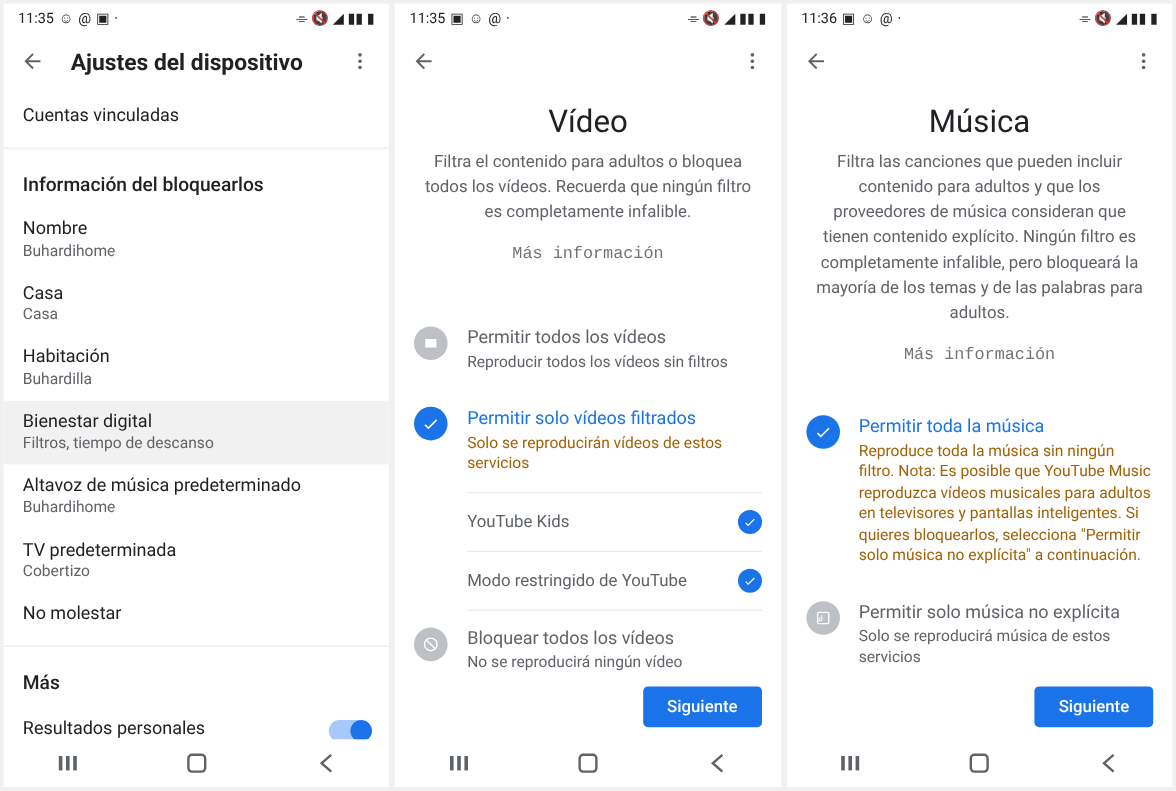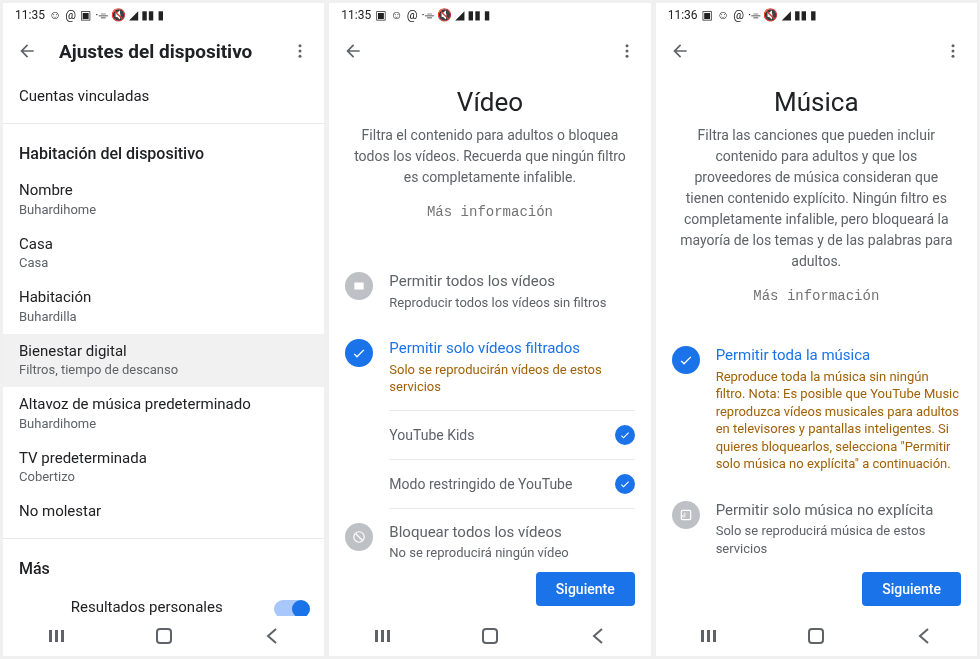--- a/index.html
+++ b/index.html
@@ -1,36 +1,36 @@
 <!DOCTYPE html>
 <html><head>
 <meta charset="utf-8">
 <style>
 * { margin: 0; padding: 0; box-sizing: border-box; font-family: -apple-system, Roboto, "Segoe UI", sans-serif; }
 body { background: #f0f0f0; display: flex; gap: 5px; padding: 3px; }
 .screen { width: 326px; height: 653px; background: #fff; display: flex; flex-direction: column; position: relative; overflow: hidden; }
-.status-bar { height: 24px; display: flex; align-items: center; padding: 0 12px; font-size: 12px; color: #222; }
+.status-bar { height: 24px; display: flex; align-items: center; justify-content: space-between; padding: 0 12px; font-size: 12px; color: #222; }
 .status-left { display: flex; align-items: center; gap: 4px; }
 .status-right { display: flex; align-items: center; gap: 3px; }
 .status-icon { font-size: 12px; }
 .app-bar { height: 48px; display: flex; align-items: center; padding: 0 12px; }
 .back-arrow { width: 24px; height: 24px; display: flex; align-items: center; justify-content: center; }
 .app-title { font-size: 19px; font-weight: 700; margin-left: 20px; flex: 1; color: #202124; }
 .menu-dots { width: 24px; height: 24px; display: flex; align-items: center; justify-content: center; }
 .content { flex: 1; overflow: hidden; }
 .section-item { padding: 12px 16px; }
 .section-label { font-size: 15px; color: #202124; }
 .section-header { padding: 14px 16px 10px; font-size: 16px; font-weight: 500; color: #202124; }
 .list-item { padding: 8px 16px 10px; }
 .list-item.highlighted { background: #f1f1f1; }
 .item-title { font-size: 15px; color: #202124; line-height: 1.3; }
 .item-sub { font-size: 13px; color: #5f6368; margin-top: 1px; }
 .divider { height: 1px; background: #e8eaed; margin: 6px 0; }
 .toggle-row { display: flex; align-items: flex-start; padding: 10px 16px; }
-.toggle-text { flex: 1; text-align: center; }
+.toggle-text { flex: 1; }
 .toggle-title { font-size: 15px; color: #202124; }
 .switch { width: 34px; height: 18px; background: #a8c7fa; border-radius: 10px; position: relative; margin-top: 2px; }
 .switch::after { content: ''; position: absolute; width: 18px; height: 18px; background: #1a73e8; border-radius: 50%; right: -2px; top: 0; }
 .nav-bar { height: 40px; display: flex; align-items: center; justify-content: space-around; border-top: 0; }
 .nav-btn { width: 24px; height: 24px; display: flex; align-items: center; justify-content: center; color: #5f6368; }
 
 .page-title { font-size: 26px; text-align: center; margin-top: 12px; color: #202124; }
 .page-desc { font-size: 14px; text-align: center; padding: 8px 24px; color: #5f6368; line-height: 1.5; }
 .link { color: #737373; text-align: center; font-size: 14px; padding: 8px; font-family: Liberation Mono, monospace; }
 
@@ -87,21 +87,21 @@
           <circle cx="12" cy="12" r="2" fill="#5f6368"></circle>
           <circle cx="12" cy="19" r="2" fill="#5f6368"></circle>
         </svg>
     </div>
   </div>
   <div class="content">
     <div class="section-item">
       <div class="section-label">Cuentas vinculadas</div>
     </div>
     <div class="divider"></div>
-    <div class="section-header">Habitación del dispositivo</div>
+    <div class="section-header">Información del bloquearlos</div>
     <div class="list-item">
       <div class="item-title">Nombre</div>
       <div class="item-sub">Buhardihome</div>
     </div>
     <div class="list-item">
       <div class="item-title">Casa</div>
       <div class="item-sub">Casa</div>
     </div>
     <div class="list-item">
       <div class="item-title">Habitación</div>

